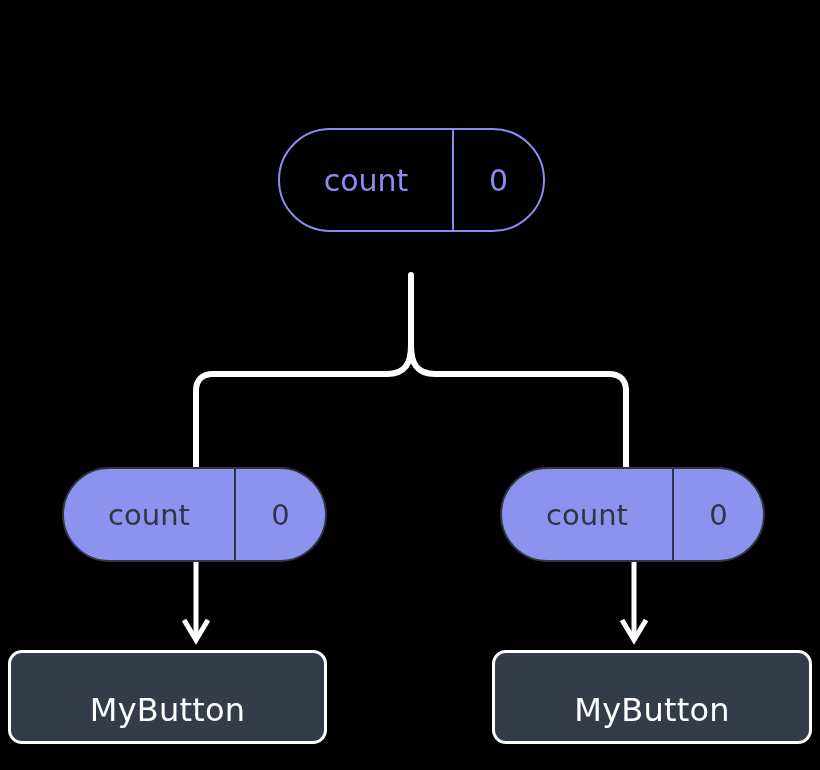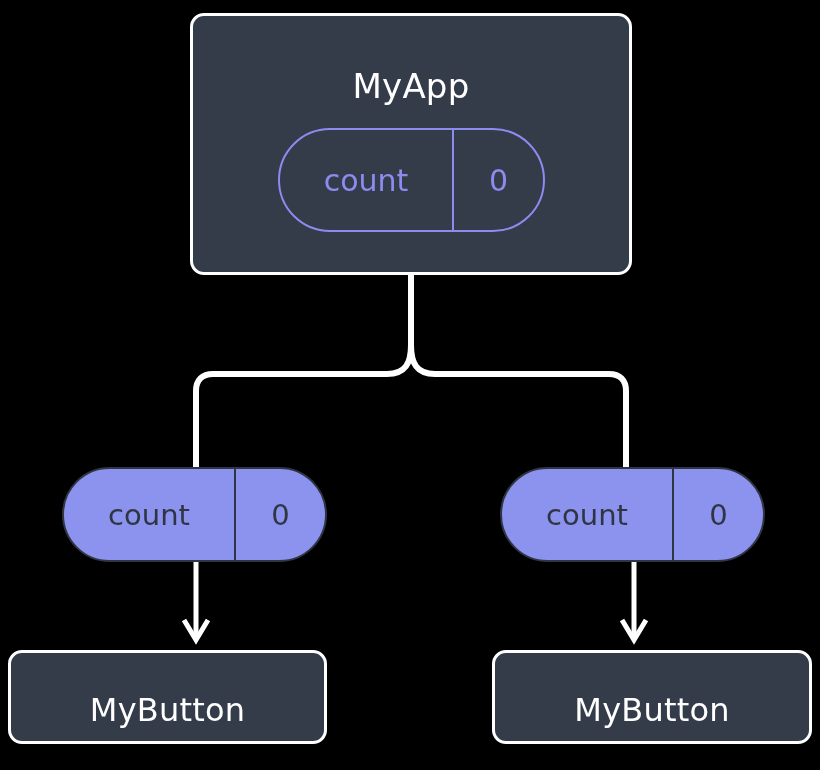--- a/index.html
+++ b/index.html
@@ -174,23 +174,20 @@
              C 620 374, 626 380, 626 391
              L 626 469" fill="none" stroke="#ffffff" stroke-width="6" stroke-linecap="round" stroke-linejoin="round"></path>
 
     <line x1="196" y1="562" x2="196" y2="638" stroke="#ffffff" stroke-width="5" stroke-linecap="butt"></line>
     <path d="M 184 620 L 196 640 L 208 620" fill="none" stroke="#ffffff" stroke-width="5" stroke-linecap="butt" stroke-linejoin="miter"></path>
 
     <line x1="634" y1="562" x2="634" y2="638" stroke="#ffffff" stroke-width="5" stroke-linecap="butt"></line>
     <path d="M 622 620 L 634 640 L 646 620" fill="none" stroke="#ffffff" stroke-width="5" stroke-linecap="butt" stroke-linejoin="miter"></path>
   </svg>
 
-  <div class="comp-box" id="node-myapp">
-    <div class="comp-title">MyApp</div>
-  </div>
 
   <div class="pill" id="pill-myapp">
     <div class="pill-key">count</div>
     <div class="pill-val">0</div>
   </div>
 
   <div class="pill pill-filled" id="pill-left">
     <div class="pill-key">count</div>
     <div class="pill-val">0</div>
   </div>

